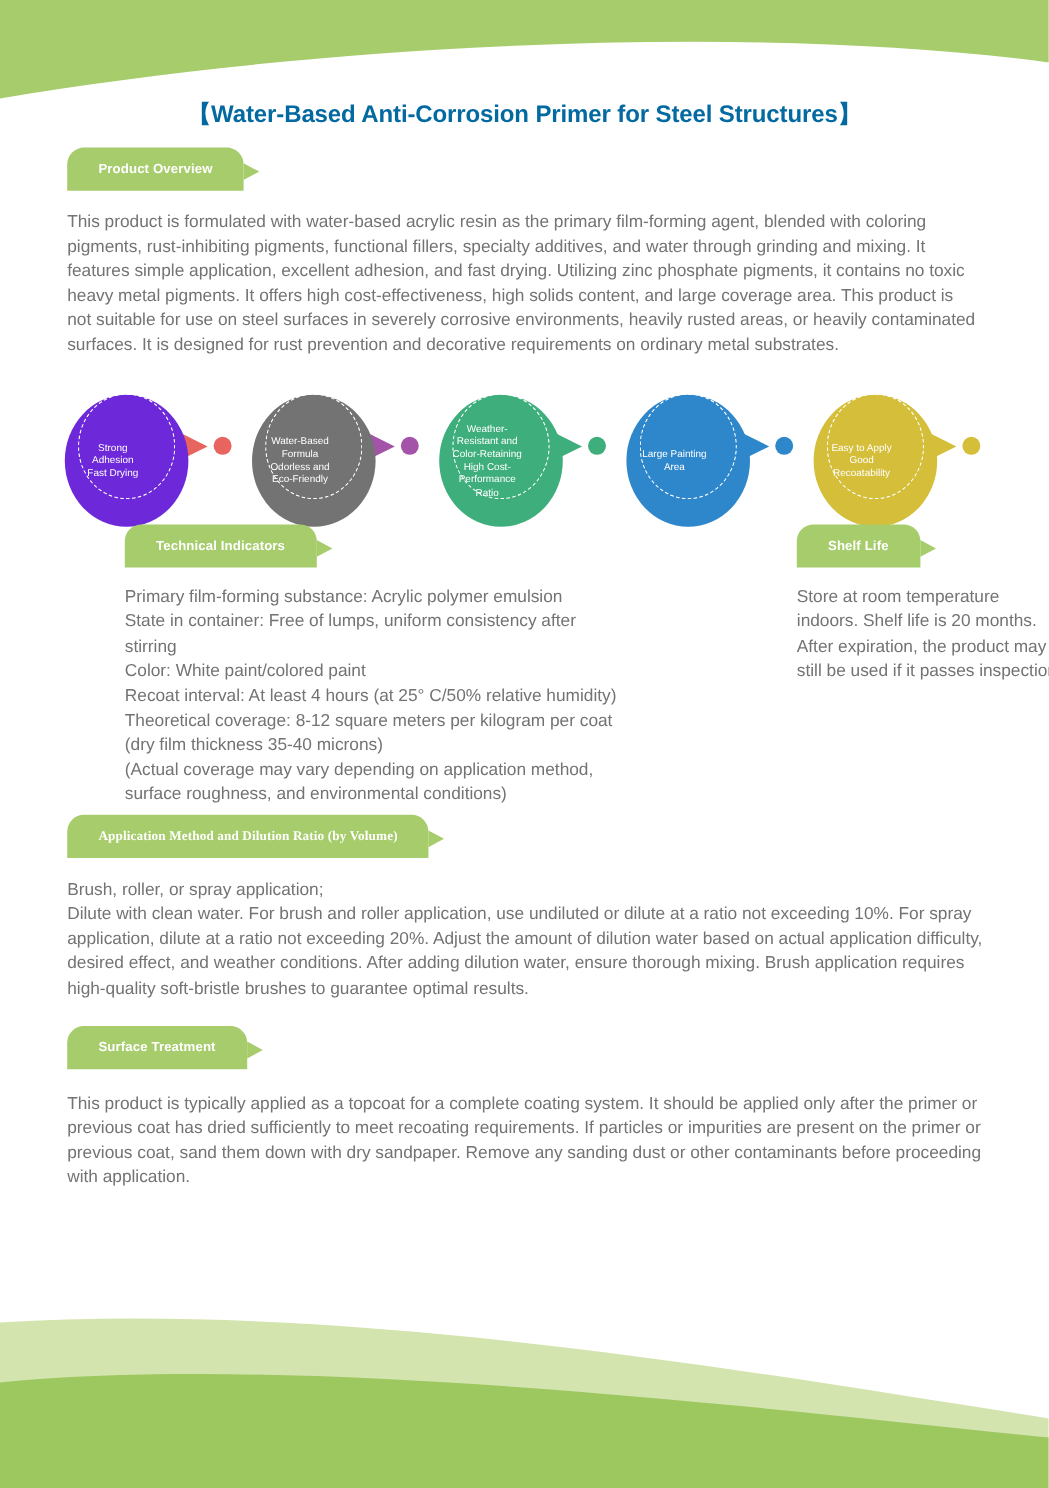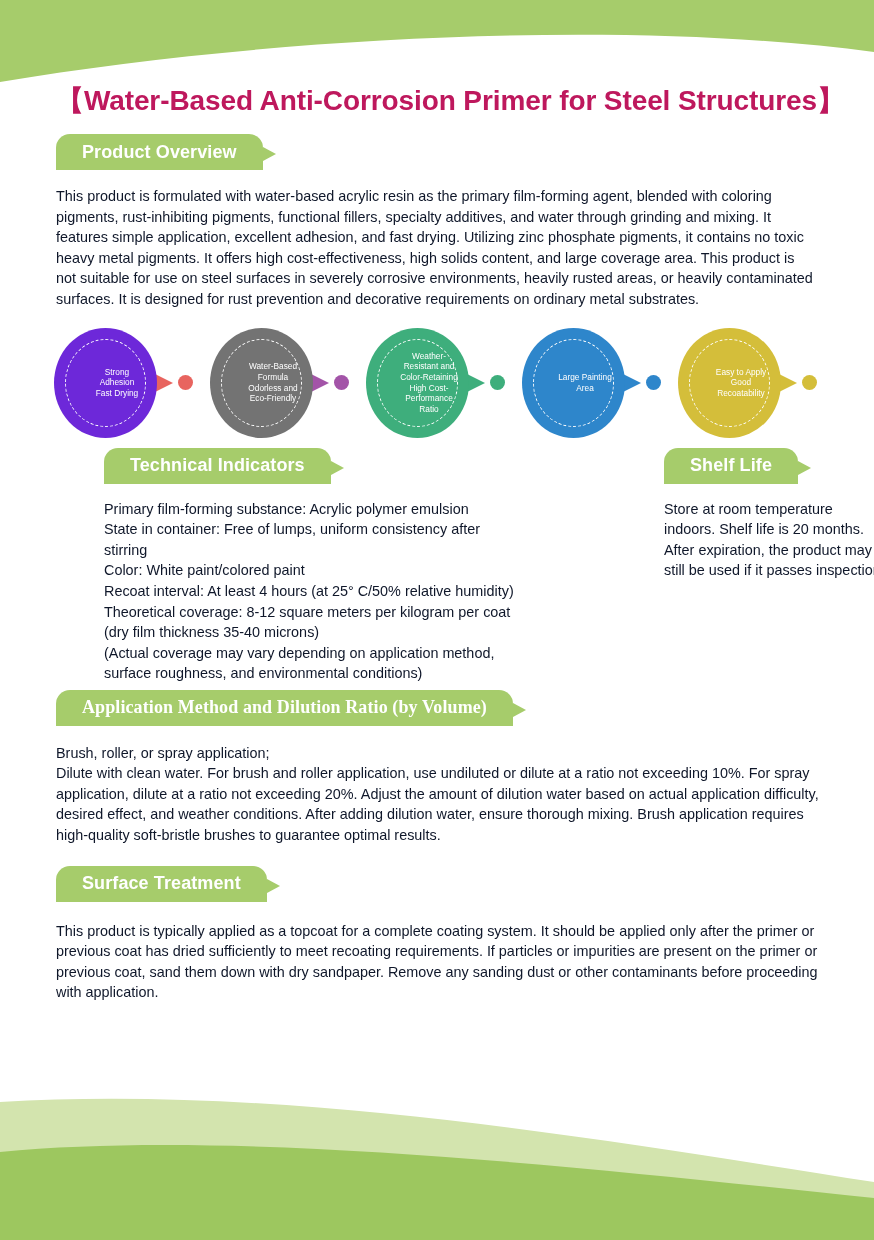--- a/index.html
+++ b/index.html
@@ -21,75 +21,75 @@
     position:absolute; bottom:0; left:0; width:874px; height:150px;
     overflow:hidden; z-index:0;
   }
 
   
   .page { position:relative; z-index:2; padding:0 56px; }
 
   .doc-title {
     margin-top:82px;
     text-align:center;
-    font-size:28px;
+    font-size:20px;
     font-weight:bold;
-    color:#be185d;
+    color:#0369a1;
     letter-spacing:-0.1px;
     white-space:nowrap;
   }
 
   
   .tag-wrap { position:relative; display:block; height:36px; }
   .tag {
     position:relative;
     display:inline-flex; align-items:center;
     height:36px;
     background:#A6CC6B;
     color:#ffffff;
-    font-size:18px;
+    font-size:11px;
     font-weight:bold;
     padding:0 26px 0 26px;
     border-radius:14px 14px 0 0;
     letter-spacing:.1px;
   }
   .tag::after {
     content:"";
     position:absolute;
     right:-13px; top:13px;
     width:0; height:0;
     border-top:7px solid transparent;
     border-bottom:7px solid transparent;
     border-left:13px solid #A6CC6B;
   }
 
   
   .body-text {
     font-size:14.4px;
     line-height:20.6px;
-    color:#0f172a;
+    color:#737373;
     white-space:pre-line;
   }
 
   
   .features {
     position:relative;
     height:118px;
     margin-top:18px;
     margin-left:-2px;
   }
   .feature {
     position:absolute; top:0;
     width:103px; height:110px;
   }
   .feature .bubble {
-    position:absolute; left:0; top:0;
+    position:absolute; left:0; top:12px;
     width:103px; height:110px;
     border-radius:50%;
-    display:flex; align-items:center; justify-content:flex-end;
+    display:flex; align-items:center; justify-content:flex-start;
   }
   .feature .dash {
     position:absolute;
     left:11px; top:11px;
     width:81px; height:88px;
     border:1.6px dashed #ffffff;
     border-radius:50%;
     pointer-events:none;
   }
   .feature .ftext {

